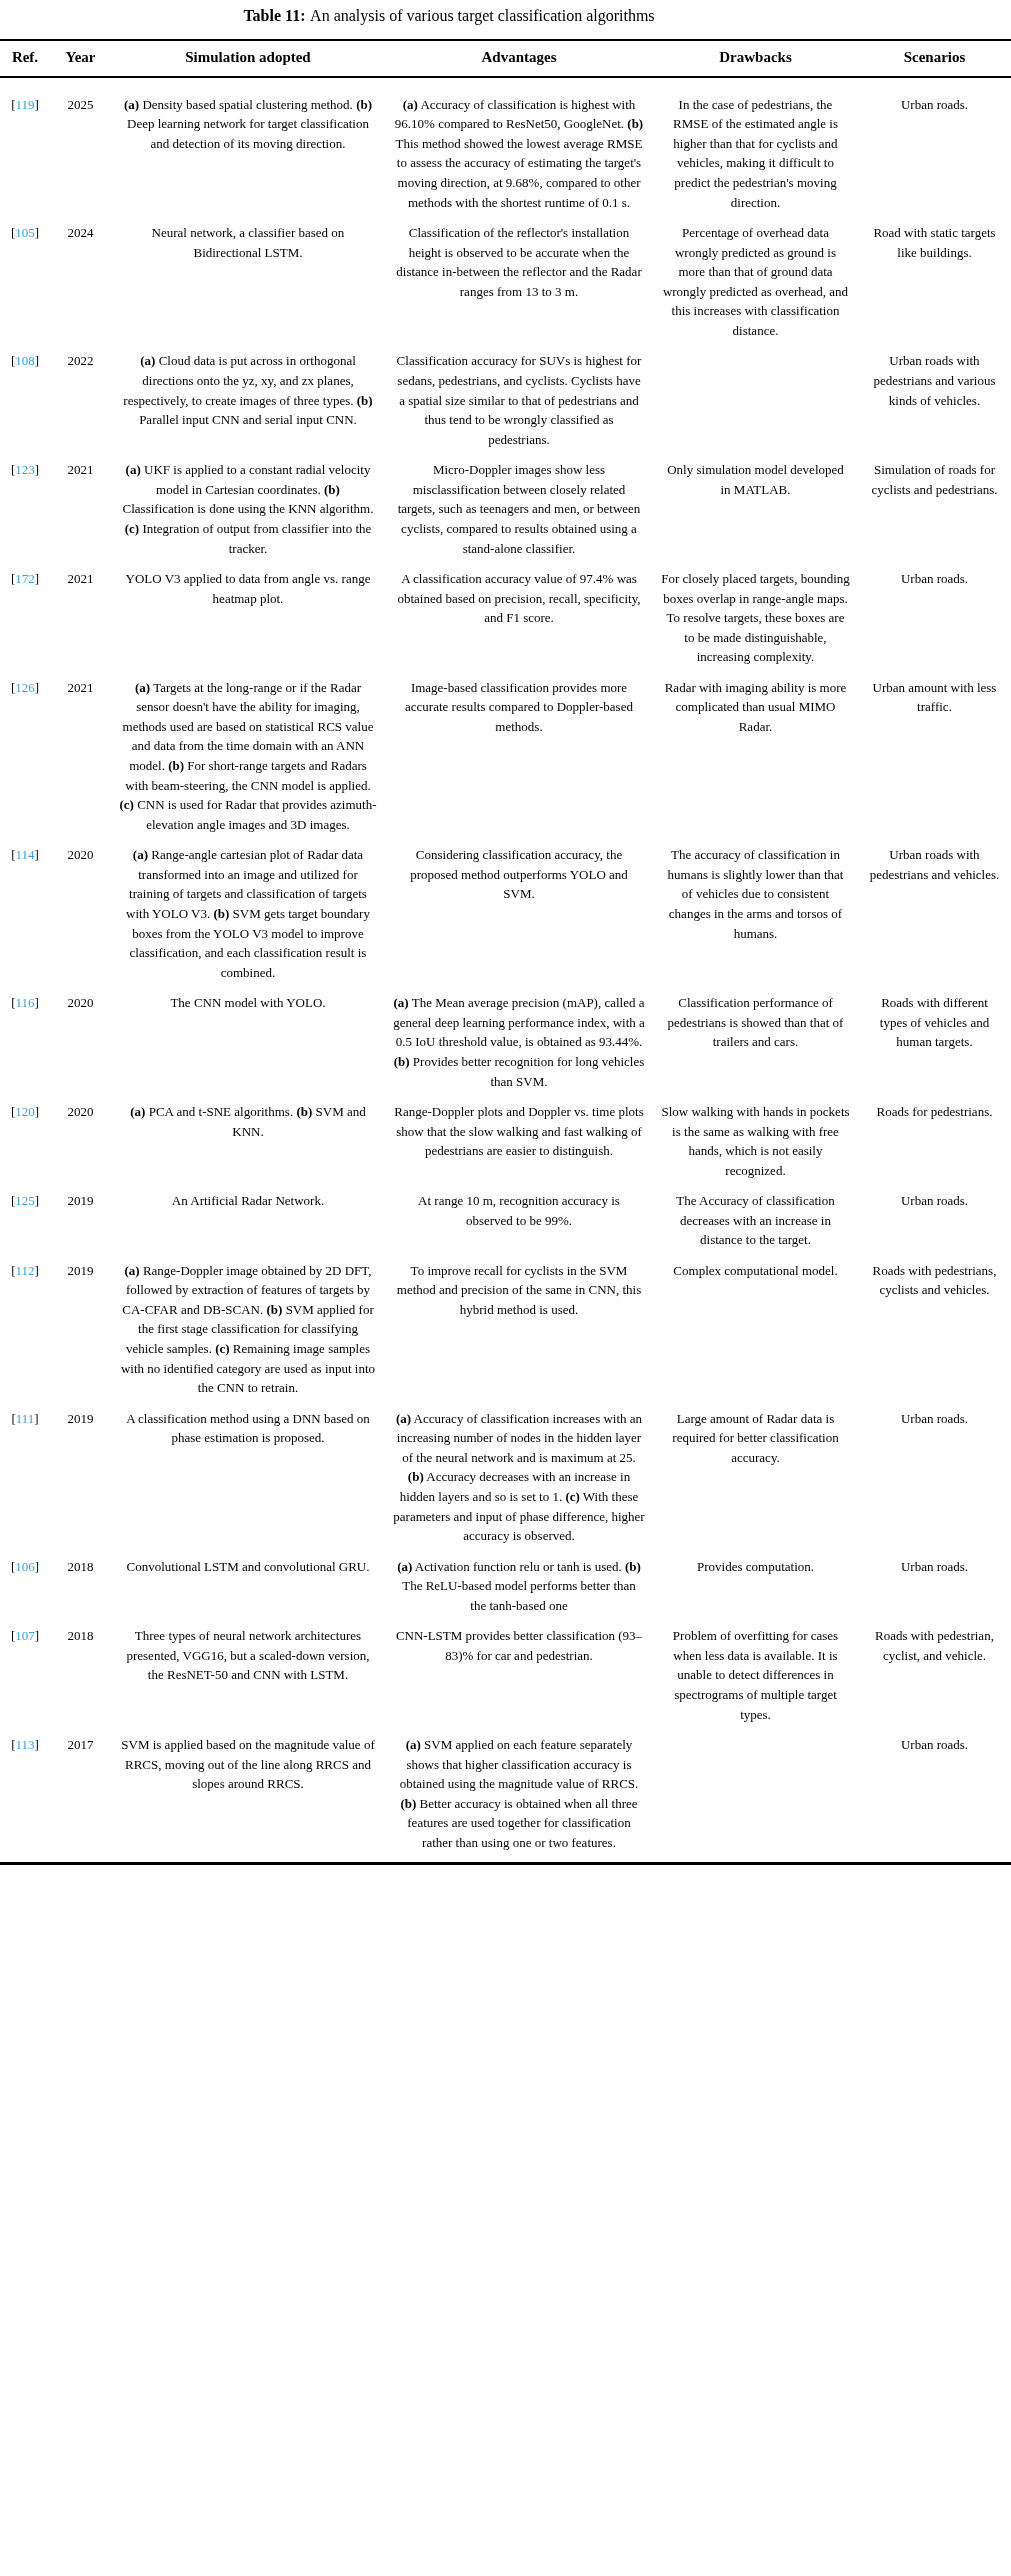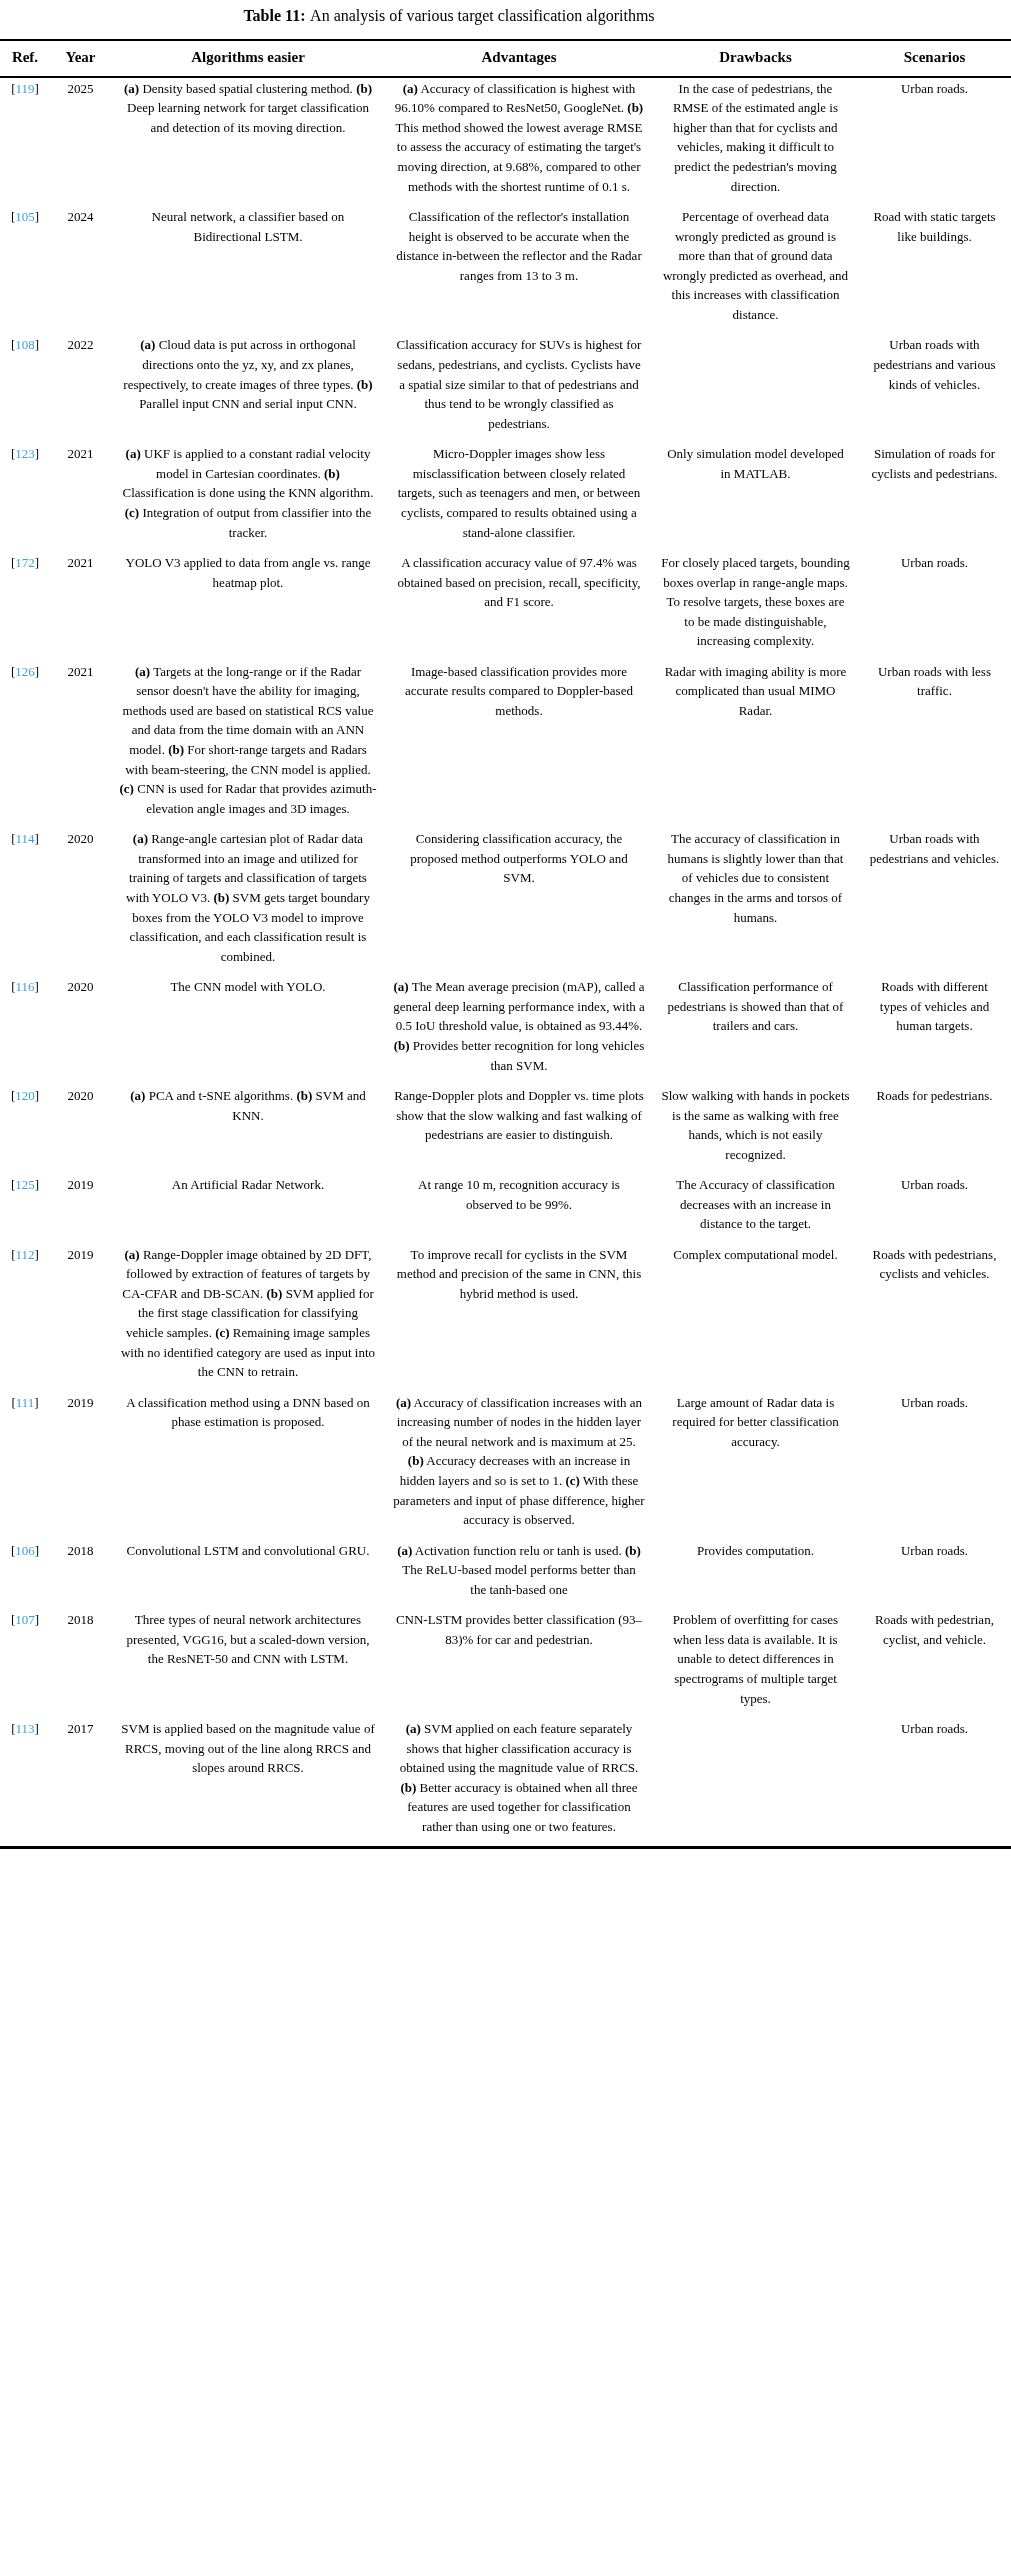--- a/index.html
+++ b/index.html
@@ -43,21 +43,21 @@
     margin-top: 36px;
   }
   table.analysis tbody td {
     vertical-align: top;
     text-align: center;
     font-size: 13px;
     line-height: 19.6px;
     padding: 10.8px 8.2px 0 8.2px;
     word-wrap: break-word;
   }
-  table.analysis tbody tr:first-child td { padding-top: 1px; }
+  table.analysis tbody tr:first-child td { padding-top: 17px; }
   table.analysis tbody tr:last-child td { padding-bottom: 9.3px; }
   td .cite, .cite { color: var(--cite); }
   td b { font-weight: bold; }
   .bottom-rule {
     width: 1011px;
     height: 3.6px;
     box-sizing: border-box;
     border-top: 1px solid #000;
     border-bottom: 2.6px solid #000;
     background: #fff;
@@ -78,21 +78,21 @@
       <col style="width:61px">
       <col style="width:274px">
       <col style="width:268px">
       <col style="width:205px">
       <col style="width:153px">
     </colgroup>
     <thead>
       <tr>
         <th>Ref.</th>
         <th>Year</th>
-        <th>Algorithms easier</th>
+        <th>Simulation adopted</th>
         <th>Advantages</th>
         <th>Drawbacks</th>
         <th>Scenarios</th>
       </tr>
     </thead>
     <tbody>
         <tr>
           <td>[<span class="cite">119</span>]</td>
           <td>2025</td>
           <td><b>(a)</b> Density based spatial clustering method. <b>(b)</b> Deep learning network for target classification and detection of its moving direction.</td>
@@ -131,21 +131,21 @@
           <td>A classification accuracy value of 97.4% was obtained based on precision, recall, specificity, and F1 score.</td>
           <td>For closely placed targets, bounding boxes overlap in range-angle maps. To resolve targets, these boxes are to be made distinguishable, increasing complexity.</td>
           <td>Urban roads.</td>
         </tr>
         <tr>
           <td>[<span class="cite">126</span>]</td>
           <td>2021</td>
           <td><b>(a)</b> Targets at the long-range or if the Radar sensor doesn't have the ability for imaging, methods used are based on statistical RCS value and data from the time domain with an ANN model. <b>(b)</b> For short-range targets and Radars with beam-steering, the CNN model is applied. <b>(c)</b> CNN is used for Radar that provides azimuth-elevation angle images and 3D images.</td>
           <td>Image-based classification provides more accurate results compared to Doppler-based methods.</td>
           <td>Radar with imaging ability is more complicated than usual MIMO Radar.</td>
-          <td>Urban roads with less traffic.</td>
+          <td>Urban amount with less traffic.</td>
         </tr>
         <tr>
           <td>[<span class="cite">114</span>]</td>
           <td>2020</td>
           <td><b>(a)</b> Range-angle cartesian plot of Radar data transformed into an image and utilized for training of targets and classification of targets with YOLO V3. <b>(b)</b> SVM gets target boundary boxes from the YOLO V3 model to improve classification, and each classification result is combined.</td>
           <td>Considering classification accuracy, the proposed method outperforms YOLO and SVM.</td>
           <td>The accuracy of classification in humans is slightly lower than that of vehicles due to consistent changes in the arms and torsos of humans.</td>
           <td>Urban roads with pedestrians and vehicles.</td>
         </tr>
         <tr>

